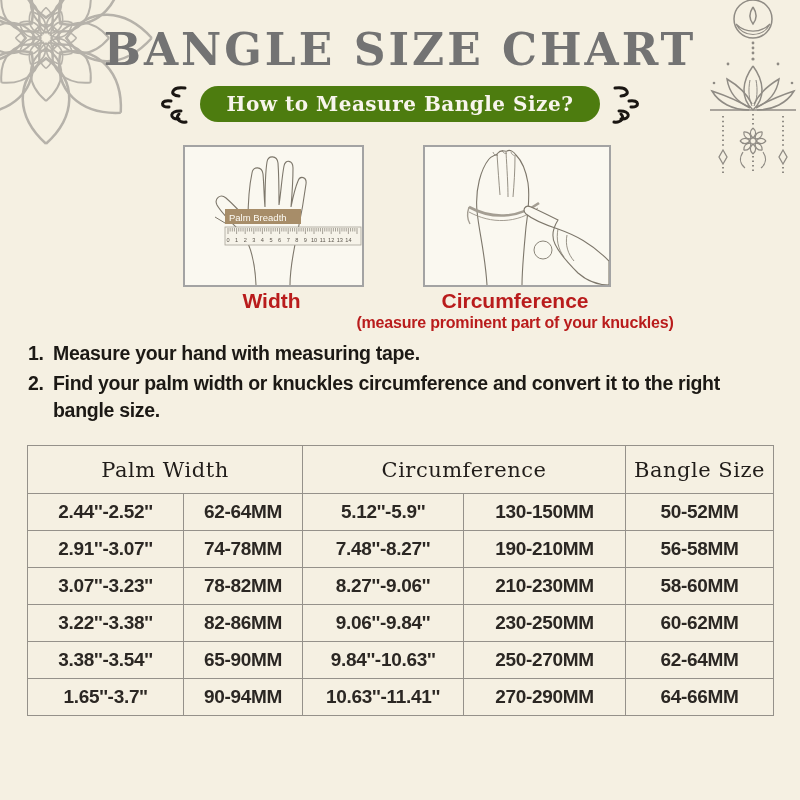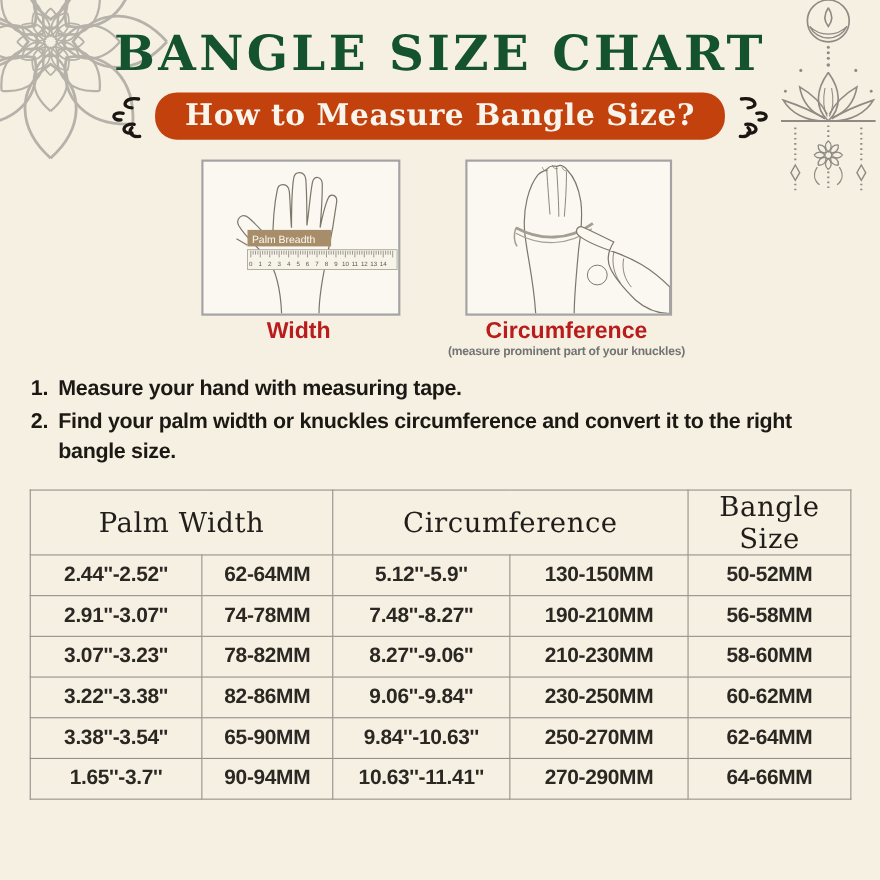--- a/index.html
+++ b/index.html
@@ -7,52 +7,52 @@
         font-family:"Liberation Sans",sans-serif;color:#262019;}
   svg{display:block;}
 
   
   .mandala{position:absolute;left:-76px;top:-84px;width:244px;height:244px;}
   .ornament{position:absolute;left:690px;top:0px;width:128px;height:176px;}
 
   
   .title{position:absolute;top:24px;left:0;width:100%;text-align:center;
          font-family:"DejaVu Serif","Liberation Serif",serif;font-weight:bold;
-         font-size:44px;letter-spacing:3px;color:#14532d;}
+         font-size:44px;letter-spacing:3px;color:#737373;}
   .badge-row{position:absolute;top:84px;left:0;width:100%;display:flex;
              justify-content:center;align-items:center;gap:9px;}
-  .badge{background:#c2410c;color:#f8f5ec;border-radius:20px;padding:6px 27px;
+  .badge{background:#4d7c0f;color:#f8f5ec;border-radius:20px;padding:6px 27px;
          font-family:"DejaVu Serif","Liberation Serif",serif;font-weight:bold;
-         font-size:27px;letter-spacing:0.5px;}
+         font-size:20px;letter-spacing:0.5px;}
   .flourish{width:36px;height:40px;}
 
   
   .illo-box{position:absolute;background:#faf8f0;border:2px solid #a3a3a3;}
   .box-width{left:183px;top:145px;width:177px;height:138px;}
   .box-circ{left:423px;top:145px;width:184px;height:138px;}
 
   .caption{position:absolute;font-weight:bold;font-size:21px;text-align:center;color:#b91c1c;}
   .cap-width{left:183px;top:289px;width:177px;}
   .cap-circ{left:403px;top:289px;width:224px;}
   .subcaption{position:absolute;left:355px;top:314px;width:320px;text-align:center;
-              font-weight:bold;font-size:11px;color:#737373;letter-spacing:-0.2px;}
+              font-weight:bold;font-size:16px;color:#b91c1c;letter-spacing:-0.2px;}
 
   
   .instructions{position:absolute;left:28px;top:340px;width:736px;
                 font-size:19.5px;font-weight:bold;letter-spacing:-0.3px;color:#1c1915;}
   .instr{display:flex;line-height:27px;margin-bottom:3px;}
   .instr .num{width:25px;flex:0 0 25px;}
   .instr .txt{flex:1;max-width:700px;}
 
   
   table.size-chart{position:absolute;left:27px;top:445px;width:746px;
                    border-collapse:collapse;table-layout:fixed;}
   .size-chart th,.size-chart td{border:1px solid #95918a;text-align:center;padding:0;}
   .size-chart th{height:47px;font-family:"DejaVu Serif","Liberation Serif",serif;
-                 font-weight:normal;font-size:25px;color:#211d1a;letter-spacing:0.5px;}
+                 font-weight:normal;font-size:21px;color:#211d1a;letter-spacing:0.5px;}
   .size-chart td{height:36px;font-weight:bold;font-size:19px;color:#2b2723;
                  letter-spacing:-0.3px;}
 </style>
 </head>
 <body>
 
 <div class="page">
 
   <svg class="mandala" viewBox="0 0 240 240">
     <g stroke="#b6b2aa" fill="none" stroke-width="2.5">

